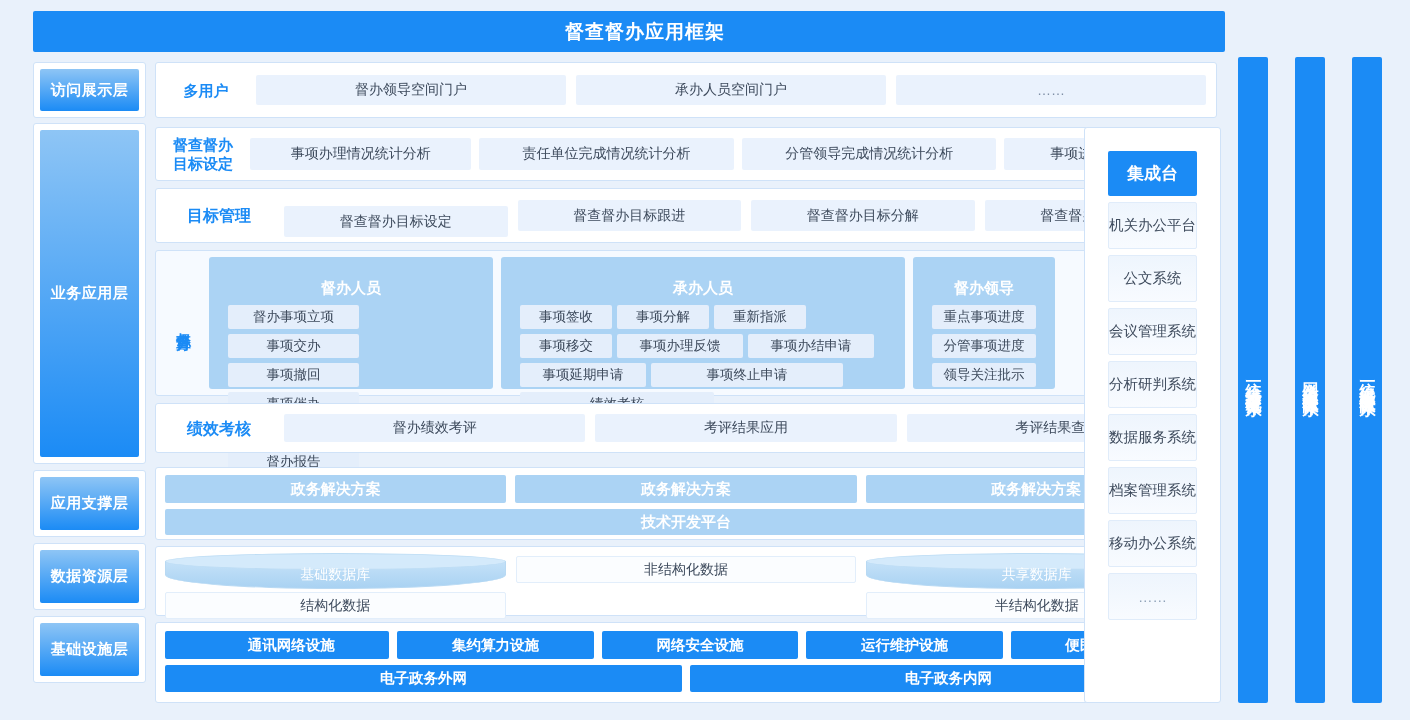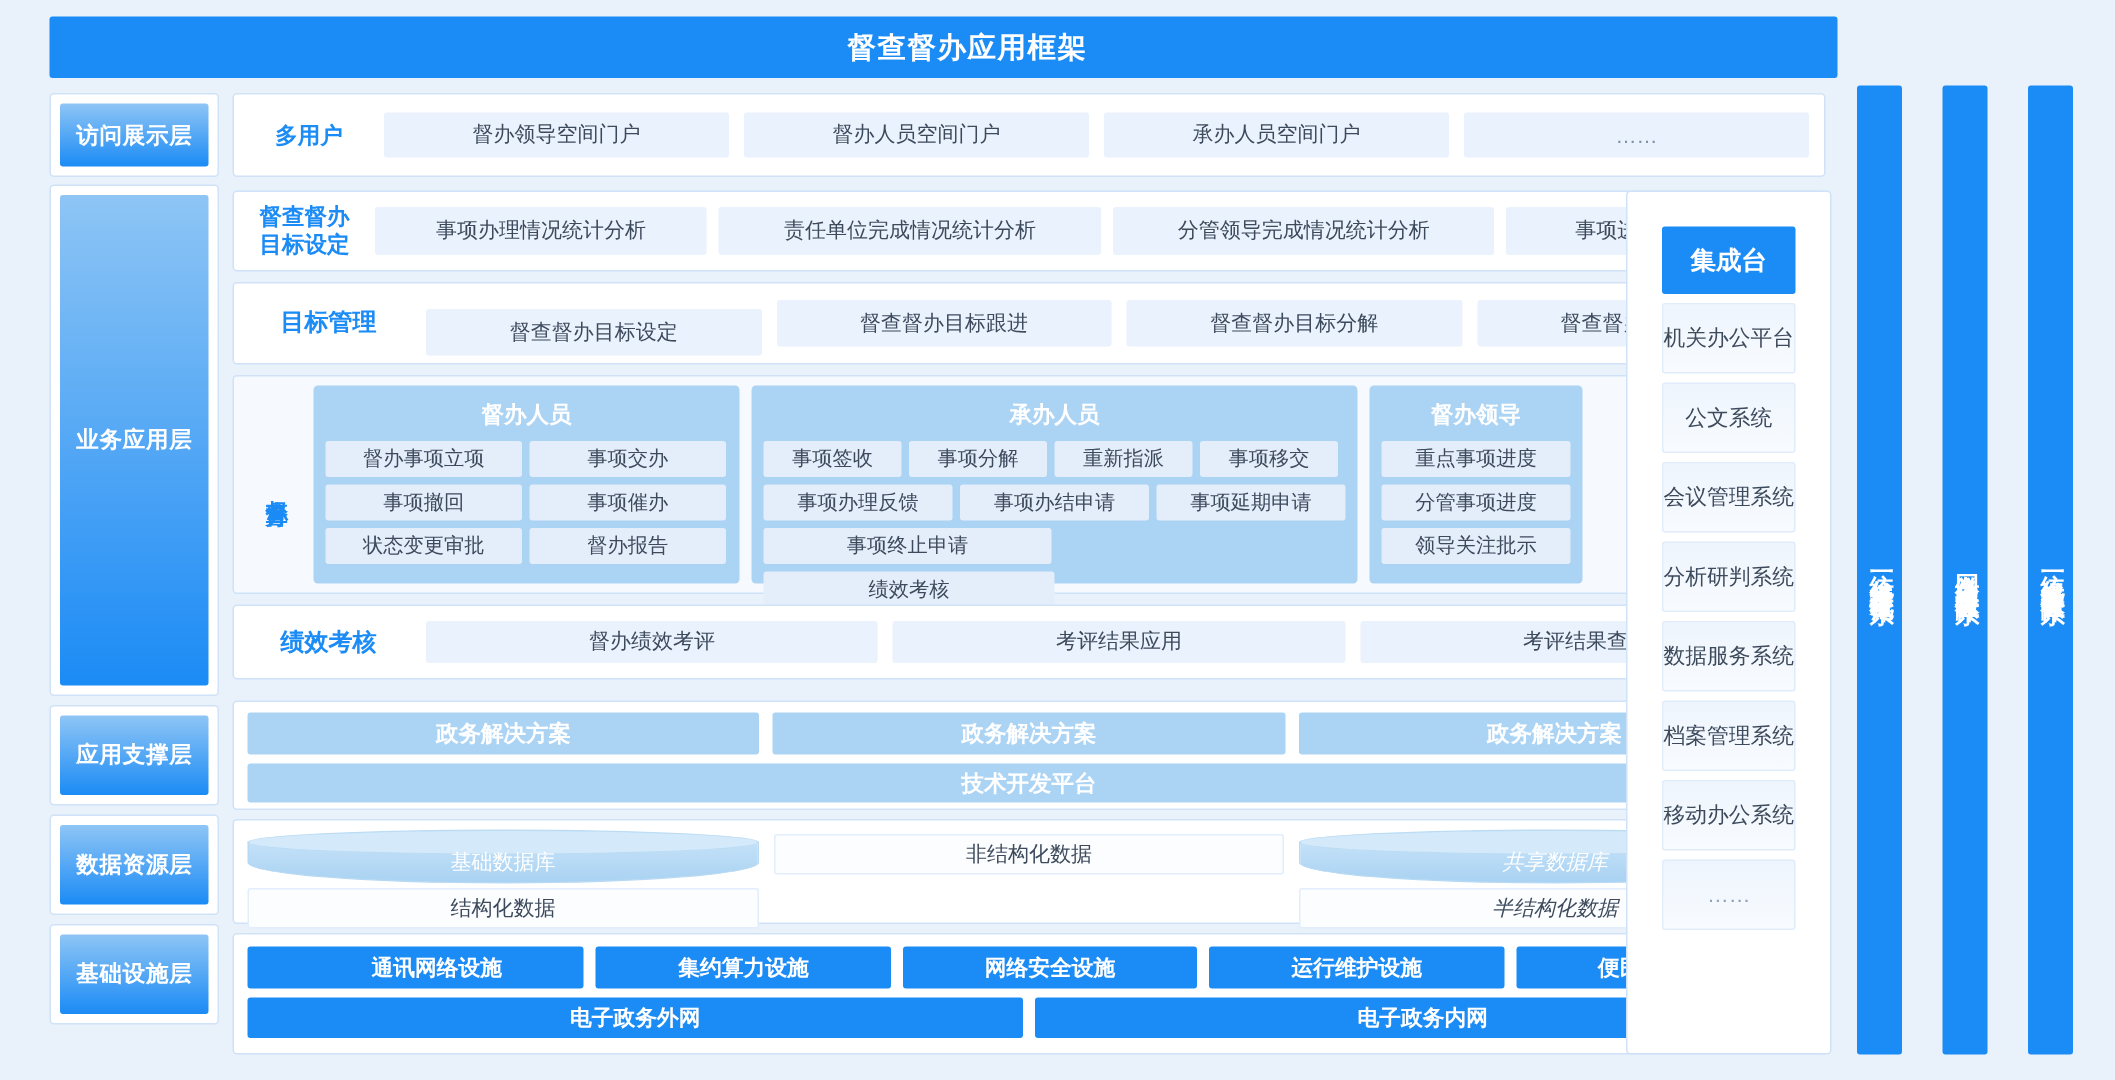--- a/index.html
+++ b/index.html
@@ -50,21 +50,21 @@
   }
   .chip-lite{background:#eaf2fd;}
   .row-label{
     color:#1b8bf5;font-weight:bold;font-size:15px;line-height:19px;
     text-align:center;white-space:pre-line;
   }
 
   
   .group{
     background:#abd3f4;border-radius:3px;box-sizing:border-box;
-    padding:8px;
+    padding:19px;
   }
   .group-title{
     color:#fff;font-weight:bold;font-size:15px;text-align:center;
     height:24px;line-height:24px;margin-bottom:5px;
   }
   .group-grid{display:flex;flex-wrap:wrap;gap:5px;}
   .gchip{
     background:#e4eefb;border-radius:2px;
     display:flex;align-items:center;justify-content:center;
     color:#3d4a5c;font-size:13.5px;height:24px;box-sizing:border-box;
@@ -156,21 +156,20 @@
   <div class="layer-col layer-box" style="top:543px;height:67px;">
     <div class="layer-inner">数据资源层</div>
   </div>
   <div class="layer-col layer-box" style="top:616px;height:67px;">
     <div class="layer-inner">基础设施层</div>
   </div>
 
   <div class="panel" style="left:155px;top:62px;width:1062px;height:56px;padding:8px 10px;display:flex;align-items:center;gap:10px;">
     <div class="row-label" style="width:80px;flex:none;">多用户</div>
     <div class="chip chip-lite" style="flex:1;height:30px;">督办领导空间门户</div>
-    <div class="chip chip-lite" style="flex:1;height:30px;">督办人员空间门户</div>
     <div class="chip chip-lite" style="flex:1;height:30px;">承办人员空间门户</div>
     <div class="chip chip-lite" style="flex:1;height:30px;color:#7f8fa5;">……</div>
   </div>
 
   <div class="panel" style="left:155px;top:127px;width:1062px;height:54px;padding:6px 8px;display:flex;align-items:center;gap:8px;">
     <div class="row-label" style="width:78px;flex:none;">督查督办
 目标设定</div>
     <div class="chip chip-lite" style="flex:1;height:32px;">事项办理情况统计分析</div>
     <div class="chip chip-lite" style="flex:1.15;height:32px;">责任单位完成情况统计分析</div>
     <div class="chip chip-lite" style="flex:1.15;height:32px;">分管领导完成情况统计分析</div>
@@ -246,21 +245,21 @@
       <div class="cyl">
         <div class="cyl-body"></div>
         <div class="cyl-top"></div>
         <div class="cyl-text">基础数据库</div>
       </div>
       <div class="db-sub">结构化数据</div>
     </div>
     <div style="flex:1;">
       <div class="db-sub">非结构化数据</div>
     </div>
-    <div style="flex:1;font-style:italic;">
+    <div style="flex:1;">
       <div class="cyl">
         <div class="cyl-body"></div>
         <div class="cyl-top"></div>
         <div class="cyl-text">共享数据库</div>
       </div>
       <div class="db-sub">半结构化数据</div>
     </div>
   </div>
 
   <div class="panel" style="left:155px;top:622px;width:1062px;height:81px;padding:8px 9px;">

